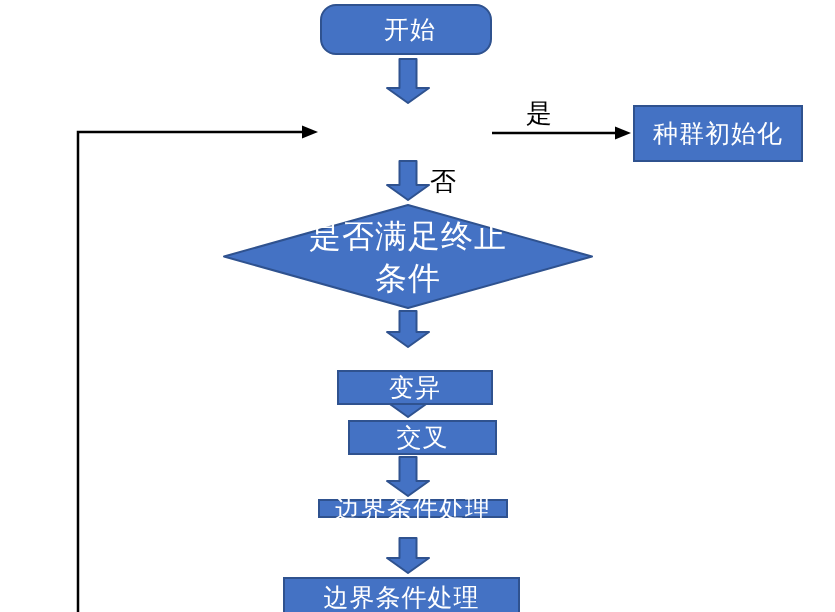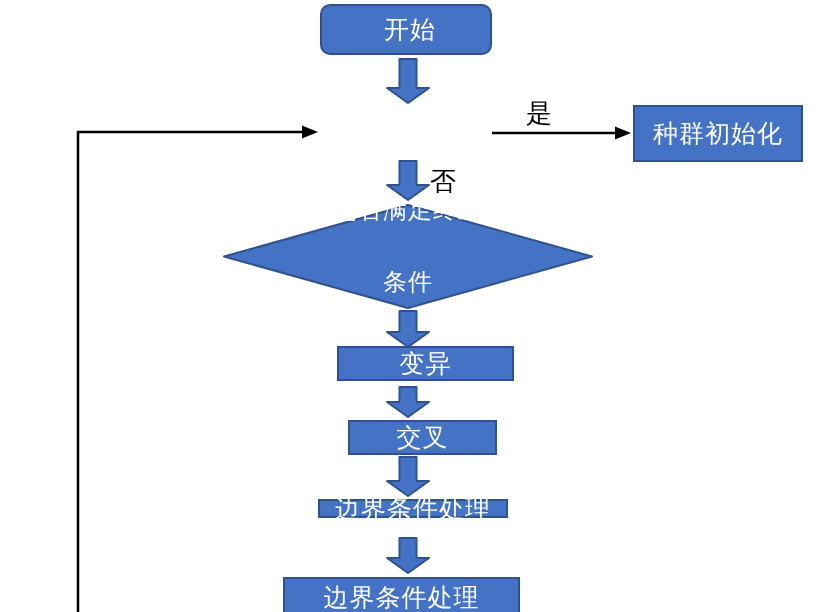--- a/index.html
+++ b/index.html
@@ -53,38 +53,38 @@
     background: var(--node-fill);
     border: 2px solid var(--node-border);
     color: var(--node-text);
     display: flex;
     align-items: center;
     justify-content: center;
     font-size: 25px;
     letter-spacing: 1px;
     white-space: nowrap;
   }
-  .node.rounded { border-radius: 10px; padding-left: 8px; }
+  .node.rounded { border-radius: 16px; padding-left: 8px; }
   .node-start     { left: 320px; top: 4px;   width: 172px; height: 51px; }
   .node-init      { left: 320px; top: 106px; width: 172px; height: 52px; }
   .node-best      { left: 633px; top: 105px; width: 170px; height: 57px; }
-  .node-mutation  { left: 337px; top: 346px; width: 177px; height: 35px; }
+  .node-mutation  { left: 337px; top: 370px; width: 156px; height: 35px; }
   .node-crossover { left: 337px; top: 420px; width: 149px; height: 35px; margin-left: 11px; }
   .node-boundary  { left: 318px; top: 499px; width: 190px; height: 19px; }
   .node-objective { left: 283px; top: 577px; width: 237px; height: 40px; }
   .diamond-label {
     position: absolute;
-    left: 224px; top: 194px;
+    left: 224px; top: 216px;
     width: 368px; height: 103px;
     display: flex;
     flex-direction: column;
     align-items: center;
-    justify-content: space-between;
+    justify-content: flex-start;
     color: var(--node-text);
-    font-size: 24px;
+    font-size: 32px;
     line-height: 1.3;
     letter-spacing: 1px;
     text-align: center;
   }
   .edge-label {
     position: absolute;
     width: 44px;
     text-align: center;
     color: #000;
     font-size: 26px;

